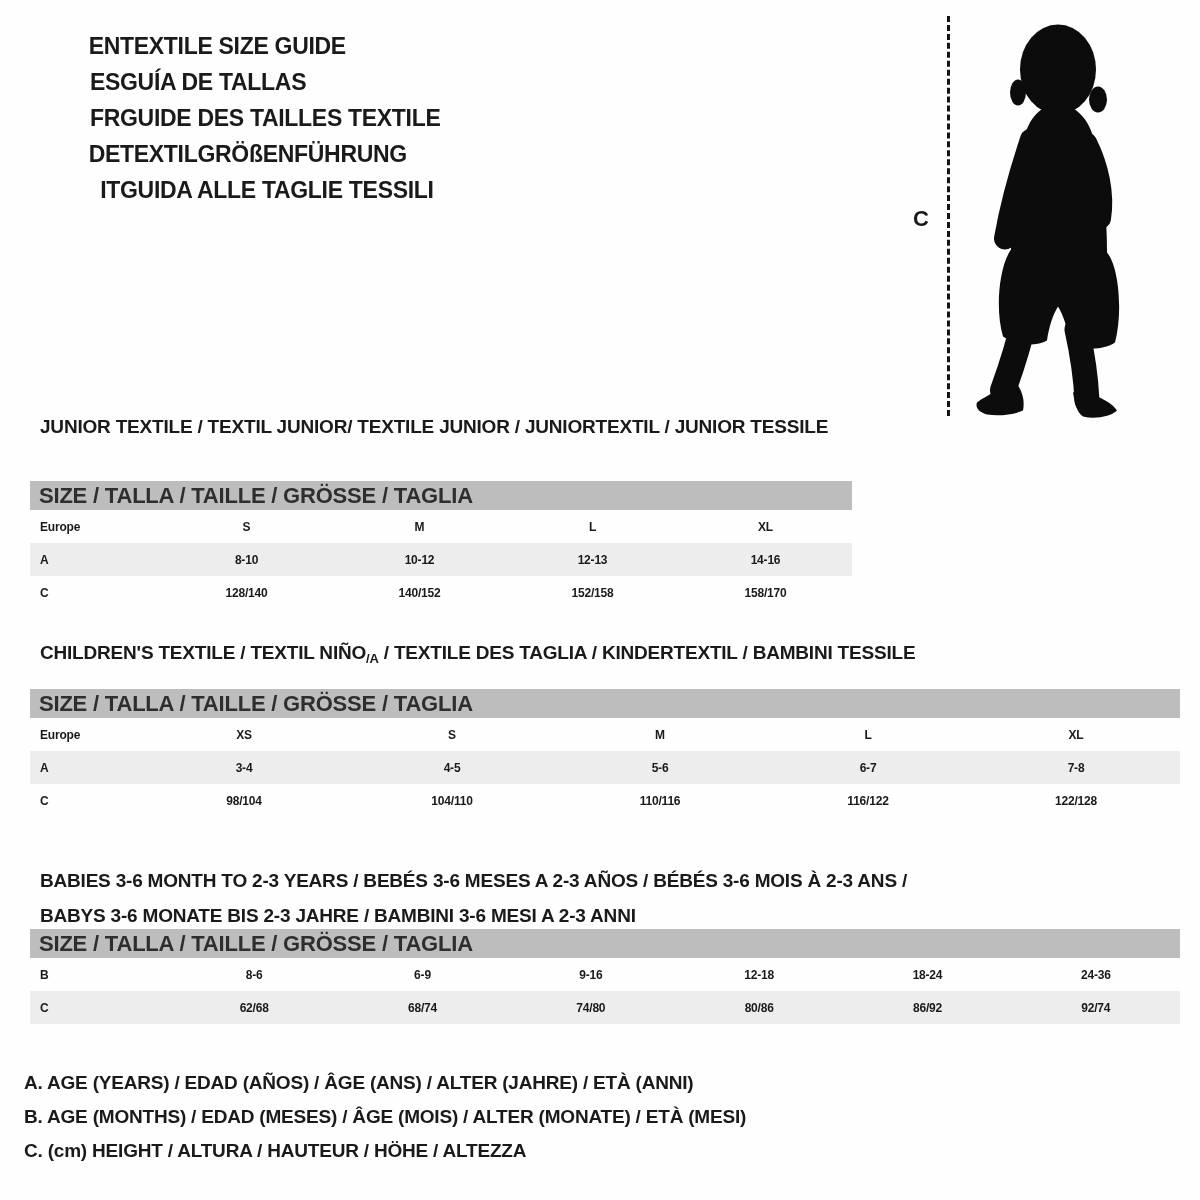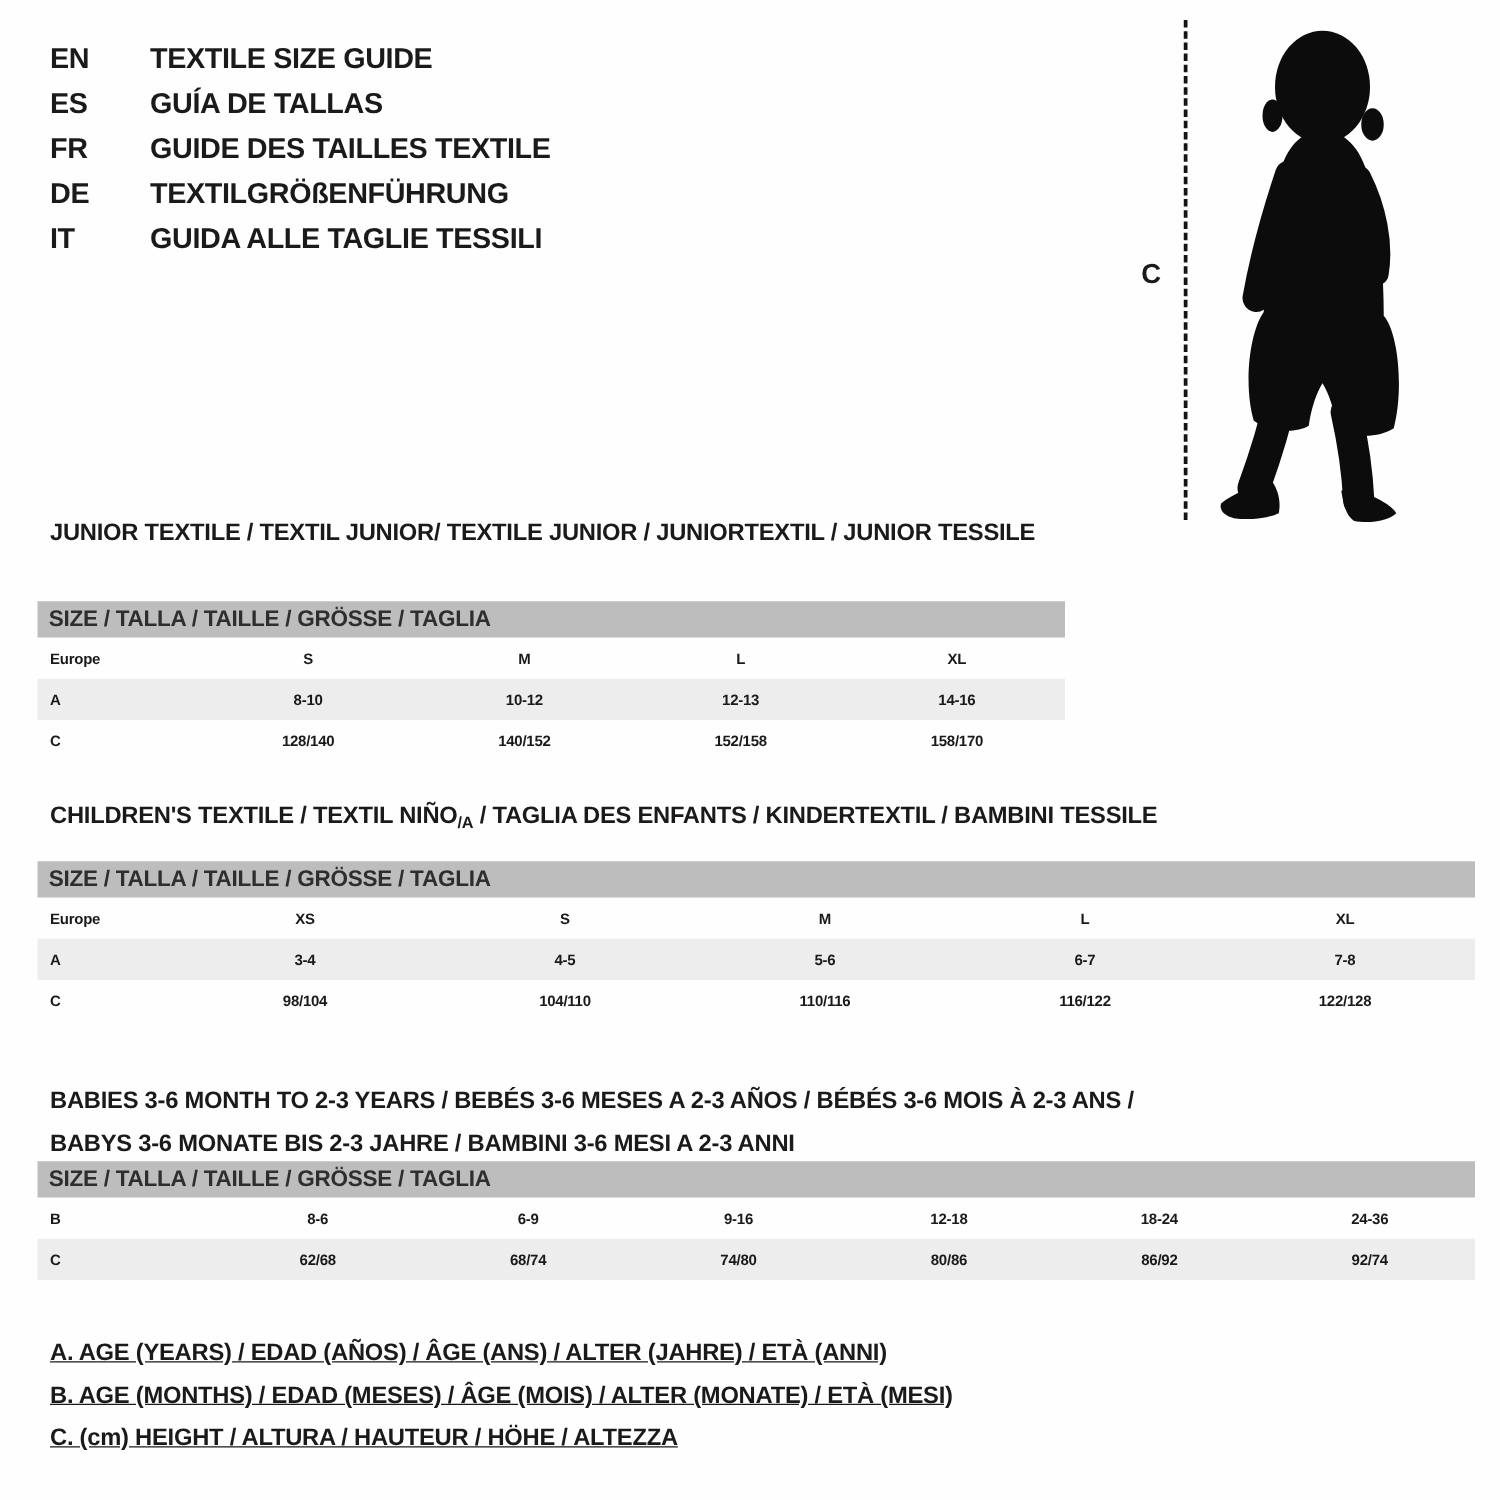--- a/index.html
+++ b/index.html
@@ -2,48 +2,48 @@
 <html><head>
 <meta charset="utf-8">
 <style>
   html,body{margin:0;padding:0;background:#ffffff;}
   body{width:1200px;height:1200px;font-family:"Liberation Sans", sans-serif;color:#1a1a1a;}
   .canvas{position:relative;width:1200px;height:1200px;background:#fefefe;overflow:hidden;}
 
   
   .lang-block{position:absolute;left:40px;top:28px;}
   .lang-row{display:flex;height:36px;align-items:center;font-weight:bold;font-size:23px;letter-spacing:-0.3px;}
-  .lang-code{width:80px;}
+  .lang-code{width:80px;text-align:right;}
   .lang-label{white-space:nowrap;}
 
   
   .figure-silhouette{position:absolute;left:965px;top:14px;width:180px;height:406px;}
   .height-line{position:absolute;left:947px;top:16px;height:400px;width:0;border-left:3px dashed #141414;}
   .height-label{position:absolute;left:913px;top:206px;font-size:22px;font-weight:bold;}
 
   
   .section-title{position:absolute;left:40px;font-size:19px;font-weight:bold;letter-spacing:-0.2px;white-space:nowrap;}
   .section-title .sub{font-size:13px;vertical-align:-4px;}
   .two-line div{line-height:35px;}
 
   
   .size-table{position:absolute;left:30px;}
-  .size-band{height:29px;background:#bdbdbd;display:flex;align-items:center;padding-left:9px;font-size:18px;font-weight:bold;color:#2e2e2e;letter-spacing:-0.2px;box-sizing:border-box;}
+  .size-band{height:29px;background:#bdbdbd;display:flex;align-items:center;padding-left:9px;font-size:22px;font-weight:bold;color:#2e2e2e;letter-spacing:-0.2px;box-sizing:border-box;}
   .t-row{display:flex;height:33px;align-items:center;font-size:12px;font-weight:bold;letter-spacing:-0.2px;}
   .t-row.r-gray{background:#ededed;}
   .row-label{text-align:left;padding-left:10px;box-sizing:border-box;}
   .cell{flex:1;text-align:center;}
   .w-junior{width:822px;}
   .w-wide{width:1150px;}
   .lab-junior{width:130px;}
   .lab-children{width:110px;}
   .lab-babies{width:140px;}
 
   
-  .legend{position:absolute;left:40px;top:1066px;text-decoration:underline;}
+  .legend{position:absolute;left:24px;top:1066px;}
   .legend-line{height:34px;line-height:34px;font-size:19px;font-weight:bold;letter-spacing:-0.2px;white-space:nowrap;}
 </style>
 </head>
 <body>
 
 <div class="canvas">
 
   <div class="lang-block">
     <div class="lang-row">
       <span class="lang-code">EN</span>
@@ -105,21 +105,21 @@
     </div>
     <div class="t-row">
       <span class="row-label lab-junior">C</span>
       <span class="cell">128/140</span>
       <span class="cell">140/152</span>
       <span class="cell">152/158</span>
       <span class="cell">158/170</span>
     </div>
   </div>
 
-  <div class="section-title" style="top:642px;"><span>CHILDREN'S TEXTILE / TEXTIL NIÑO</span><span class="sub">/A</span><span> / TAGLIA DES ENFANTS / KINDERTEXTIL / BAMBINI TESSILE</span></div>
+  <div class="section-title" style="top:642px;"><span>CHILDREN'S TEXTILE / TEXTIL NIÑO</span><span class="sub">/A</span><span> / TEXTILE DES TAGLIA / KINDERTEXTIL / BAMBINI TESSILE</span></div>
   <div class="size-table w-wide" style="top:689px;">
     <div class="size-band">SIZE / TALLA / TAILLE / GRÖSSE / TAGLIA</div>
     <div class="t-row">
       <span class="row-label lab-children">Europe</span>
       <span class="cell">XS</span>
       <span class="cell">S</span>
       <span class="cell">M</span>
       <span class="cell">L</span>
       <span class="cell">XL</span>
     </div>

